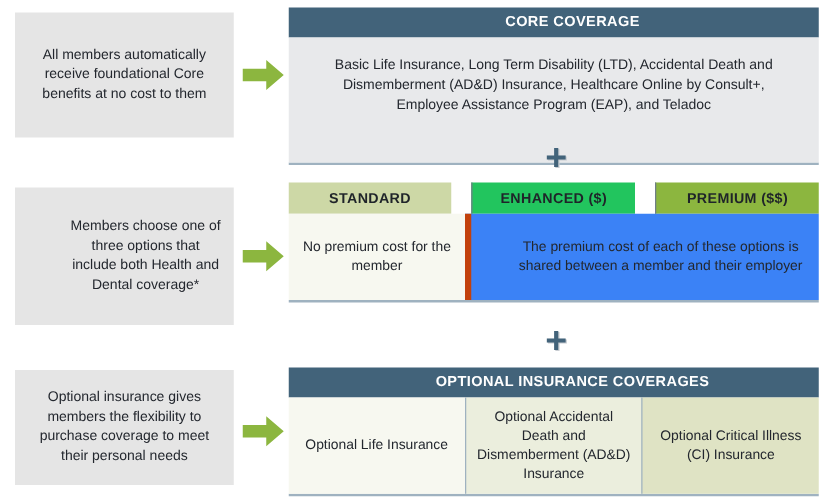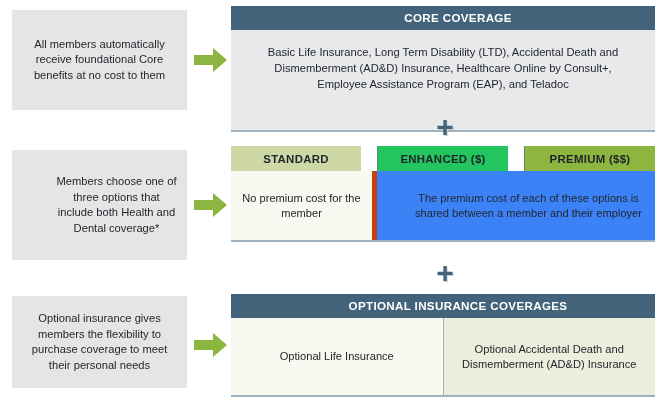--- a/index.html
+++ b/index.html
@@ -249,18 +249,19 @@
         <polygon points="0,9 19,9 19,2 33,14 19,26 19,19 0,19" fill="#8cb63f"></polygon>
       </svg>
     </div>
 
     <div class="panel">
       <div class="panel-header">OPTIONAL INSURANCE COVERAGES</div>
 
       <div class="opt-body-strip">
         <div class="opt-cell o1">Optional Life Insurance</div>
         <div class="opt-cell o2">Optional Accidental Death and Dismemberment (AD&amp;D) Insurance</div>
+        <div class="opt-cell o3">Optional Critical Illness (CI) Insurance</div>
       </div>
     </div>
 
   </div>
 
 </div>
 
 </body></html>

